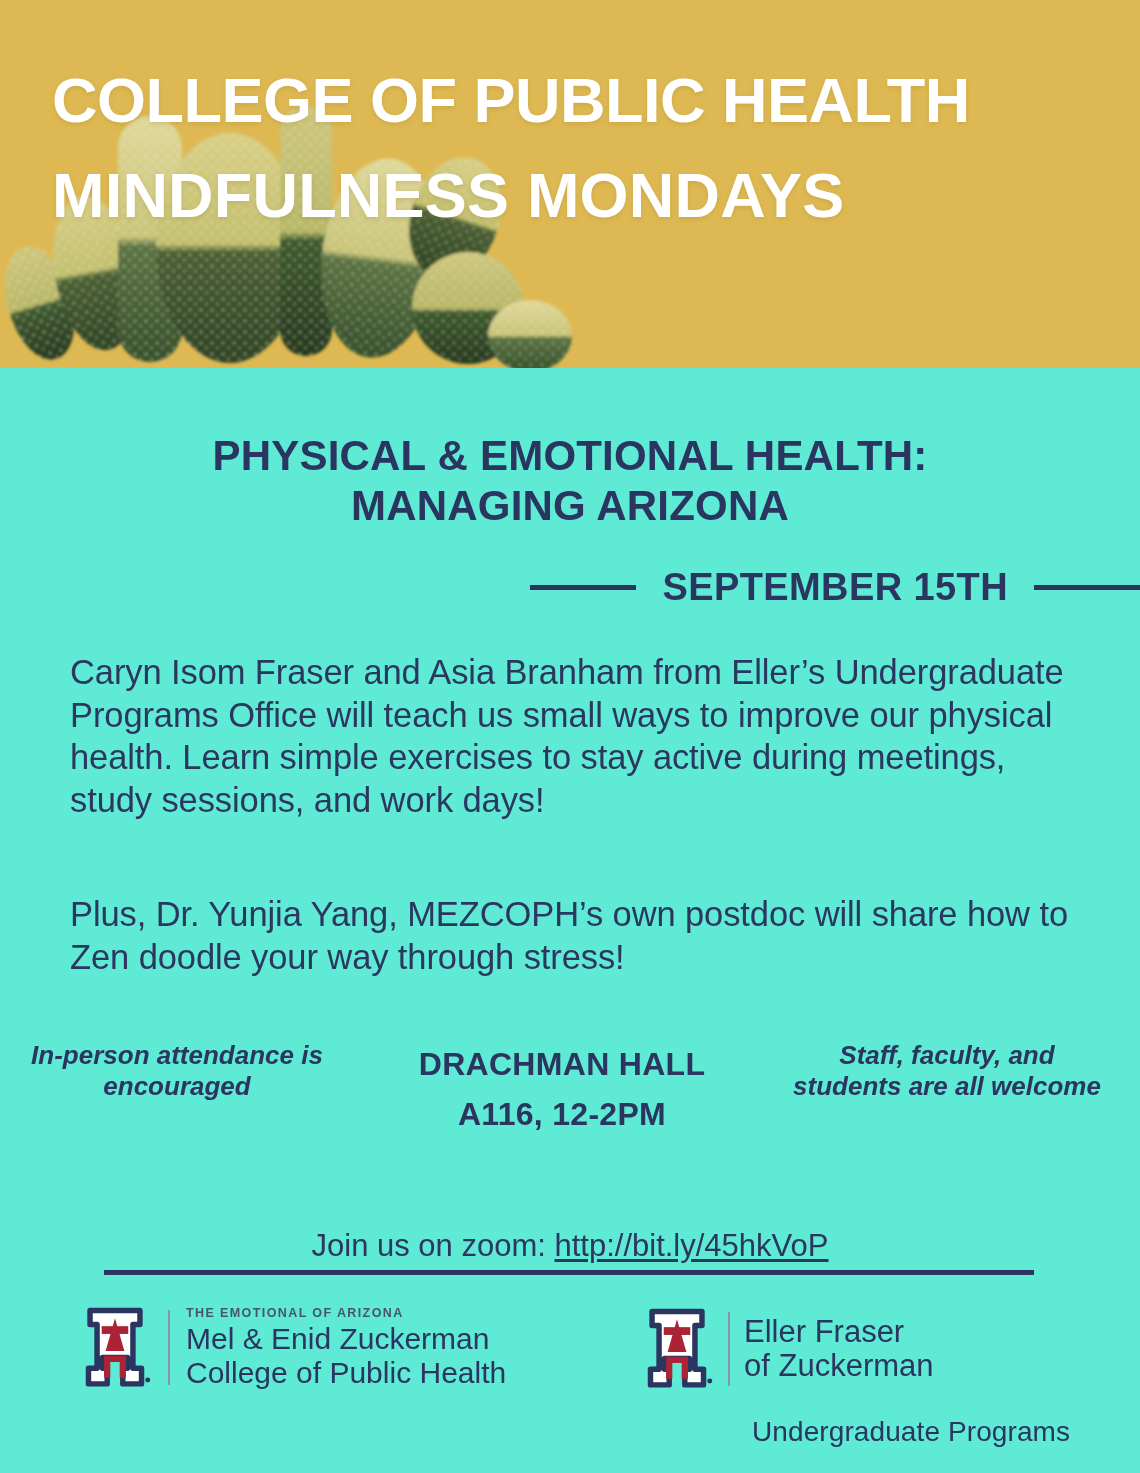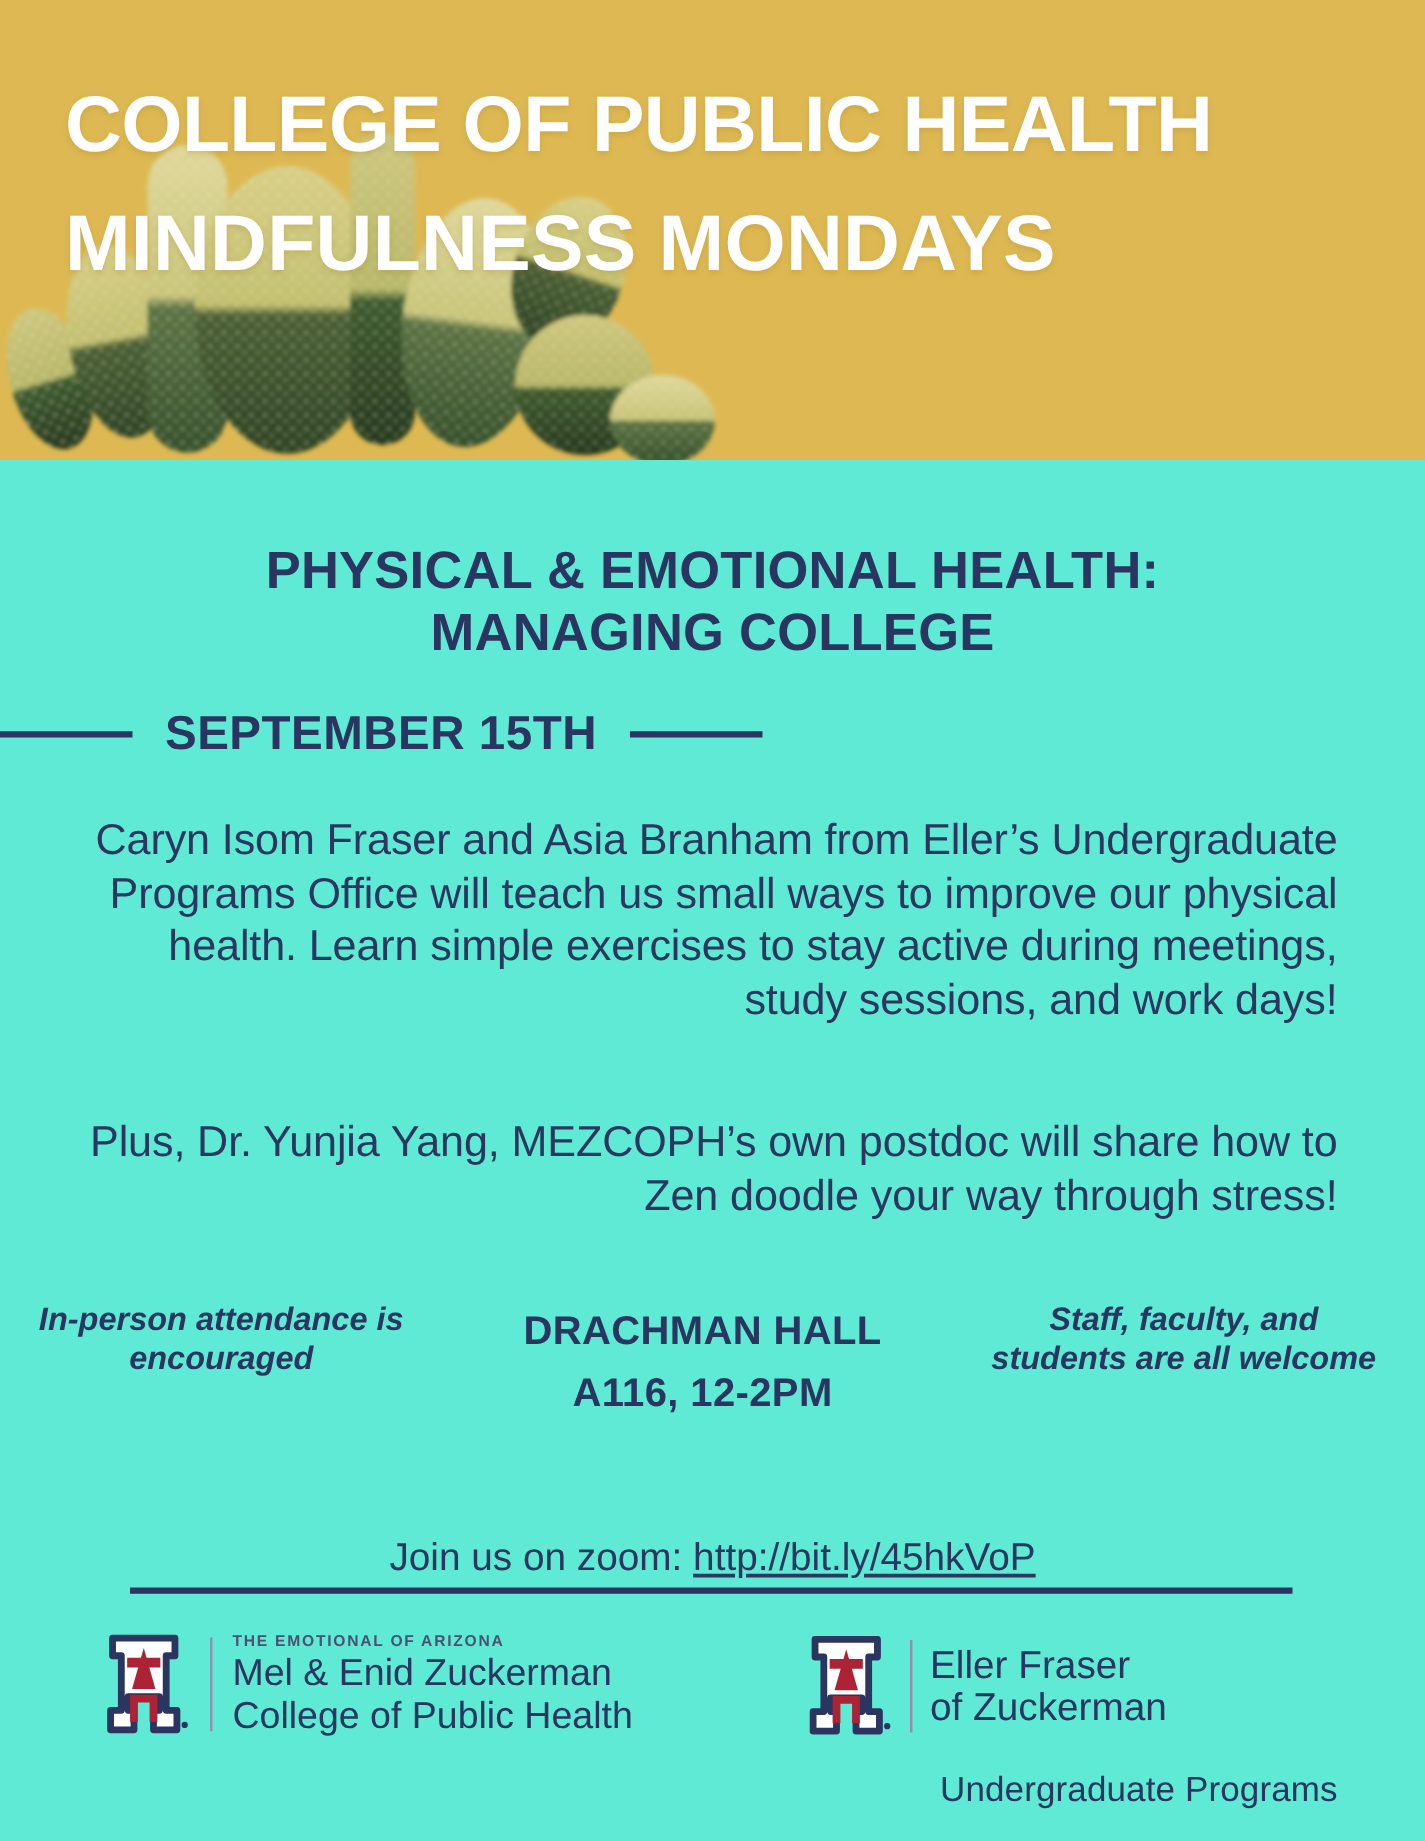--- a/index.html
+++ b/index.html
@@ -76,42 +76,42 @@
     color: #2a3560;
   }
 
   .date-row {
     position: absolute;
     top: 198px;
     left: 0;
     width: 1140px;
     display: flex;
     align-items: center;
-    justify-content: flex-start;
+    justify-content: flex-end;
     gap: 26px;
   }
   .date-rule {
     width: 106px;
     height: 5px;
     background: #2a3560;
     flex: none;
   }
   .date-text {
     font-weight: bold;
     font-size: 38px;
     letter-spacing: 0.4px;
     color: #2a3560;
     white-space: nowrap;
   }
 
   .para {
     position: absolute;
     left: 70px;
     width: 1000px;
-    text-align: right;
+    text-align: left;
     font-size: 34.5px;
     line-height: 1.235;
     color: #2c3760;
     letter-spacing: -0.1px;
   }
   .para-1 { top: 283px; }
   .para-2 { top: 525px; }
 
   .details {
     position: absolute;
@@ -269,21 +269,21 @@
   <div class="banner-title">
     <div class="banner-line l1">COLLEGE OF PUBLIC HEALTH</div>
     <div class="banner-line l2">MINDFULNESS MONDAYS</div>
   </div>
 </div>
 
 <div class="sheet">
 
   <div class="event-title">
     <div>PHYSICAL &amp; EMOTIONAL HEALTH:</div>
-    <div>MANAGING COLLEGE</div>
+    <div>MANAGING ARIZONA</div>
   </div>
 
   <div class="date-row">
     <span class="date-rule"></span>
     <span class="date-text">SEPTEMBER 15TH</span>
     <span class="date-rule"></span>
   </div>
 
   <div class="para para-1">Caryn Isom Fraser and Asia Branham from Eller’s Undergraduate Programs Office will teach us small ways to improve our physical health. Learn simple exercises to stay active during meetings, study sessions, and work days!</div>
   <div class="para para-2">Plus, Dr. Yunjia Yang, MEZCOPH’s own postdoc will share how to Zen doodle your way through stress!</div>

